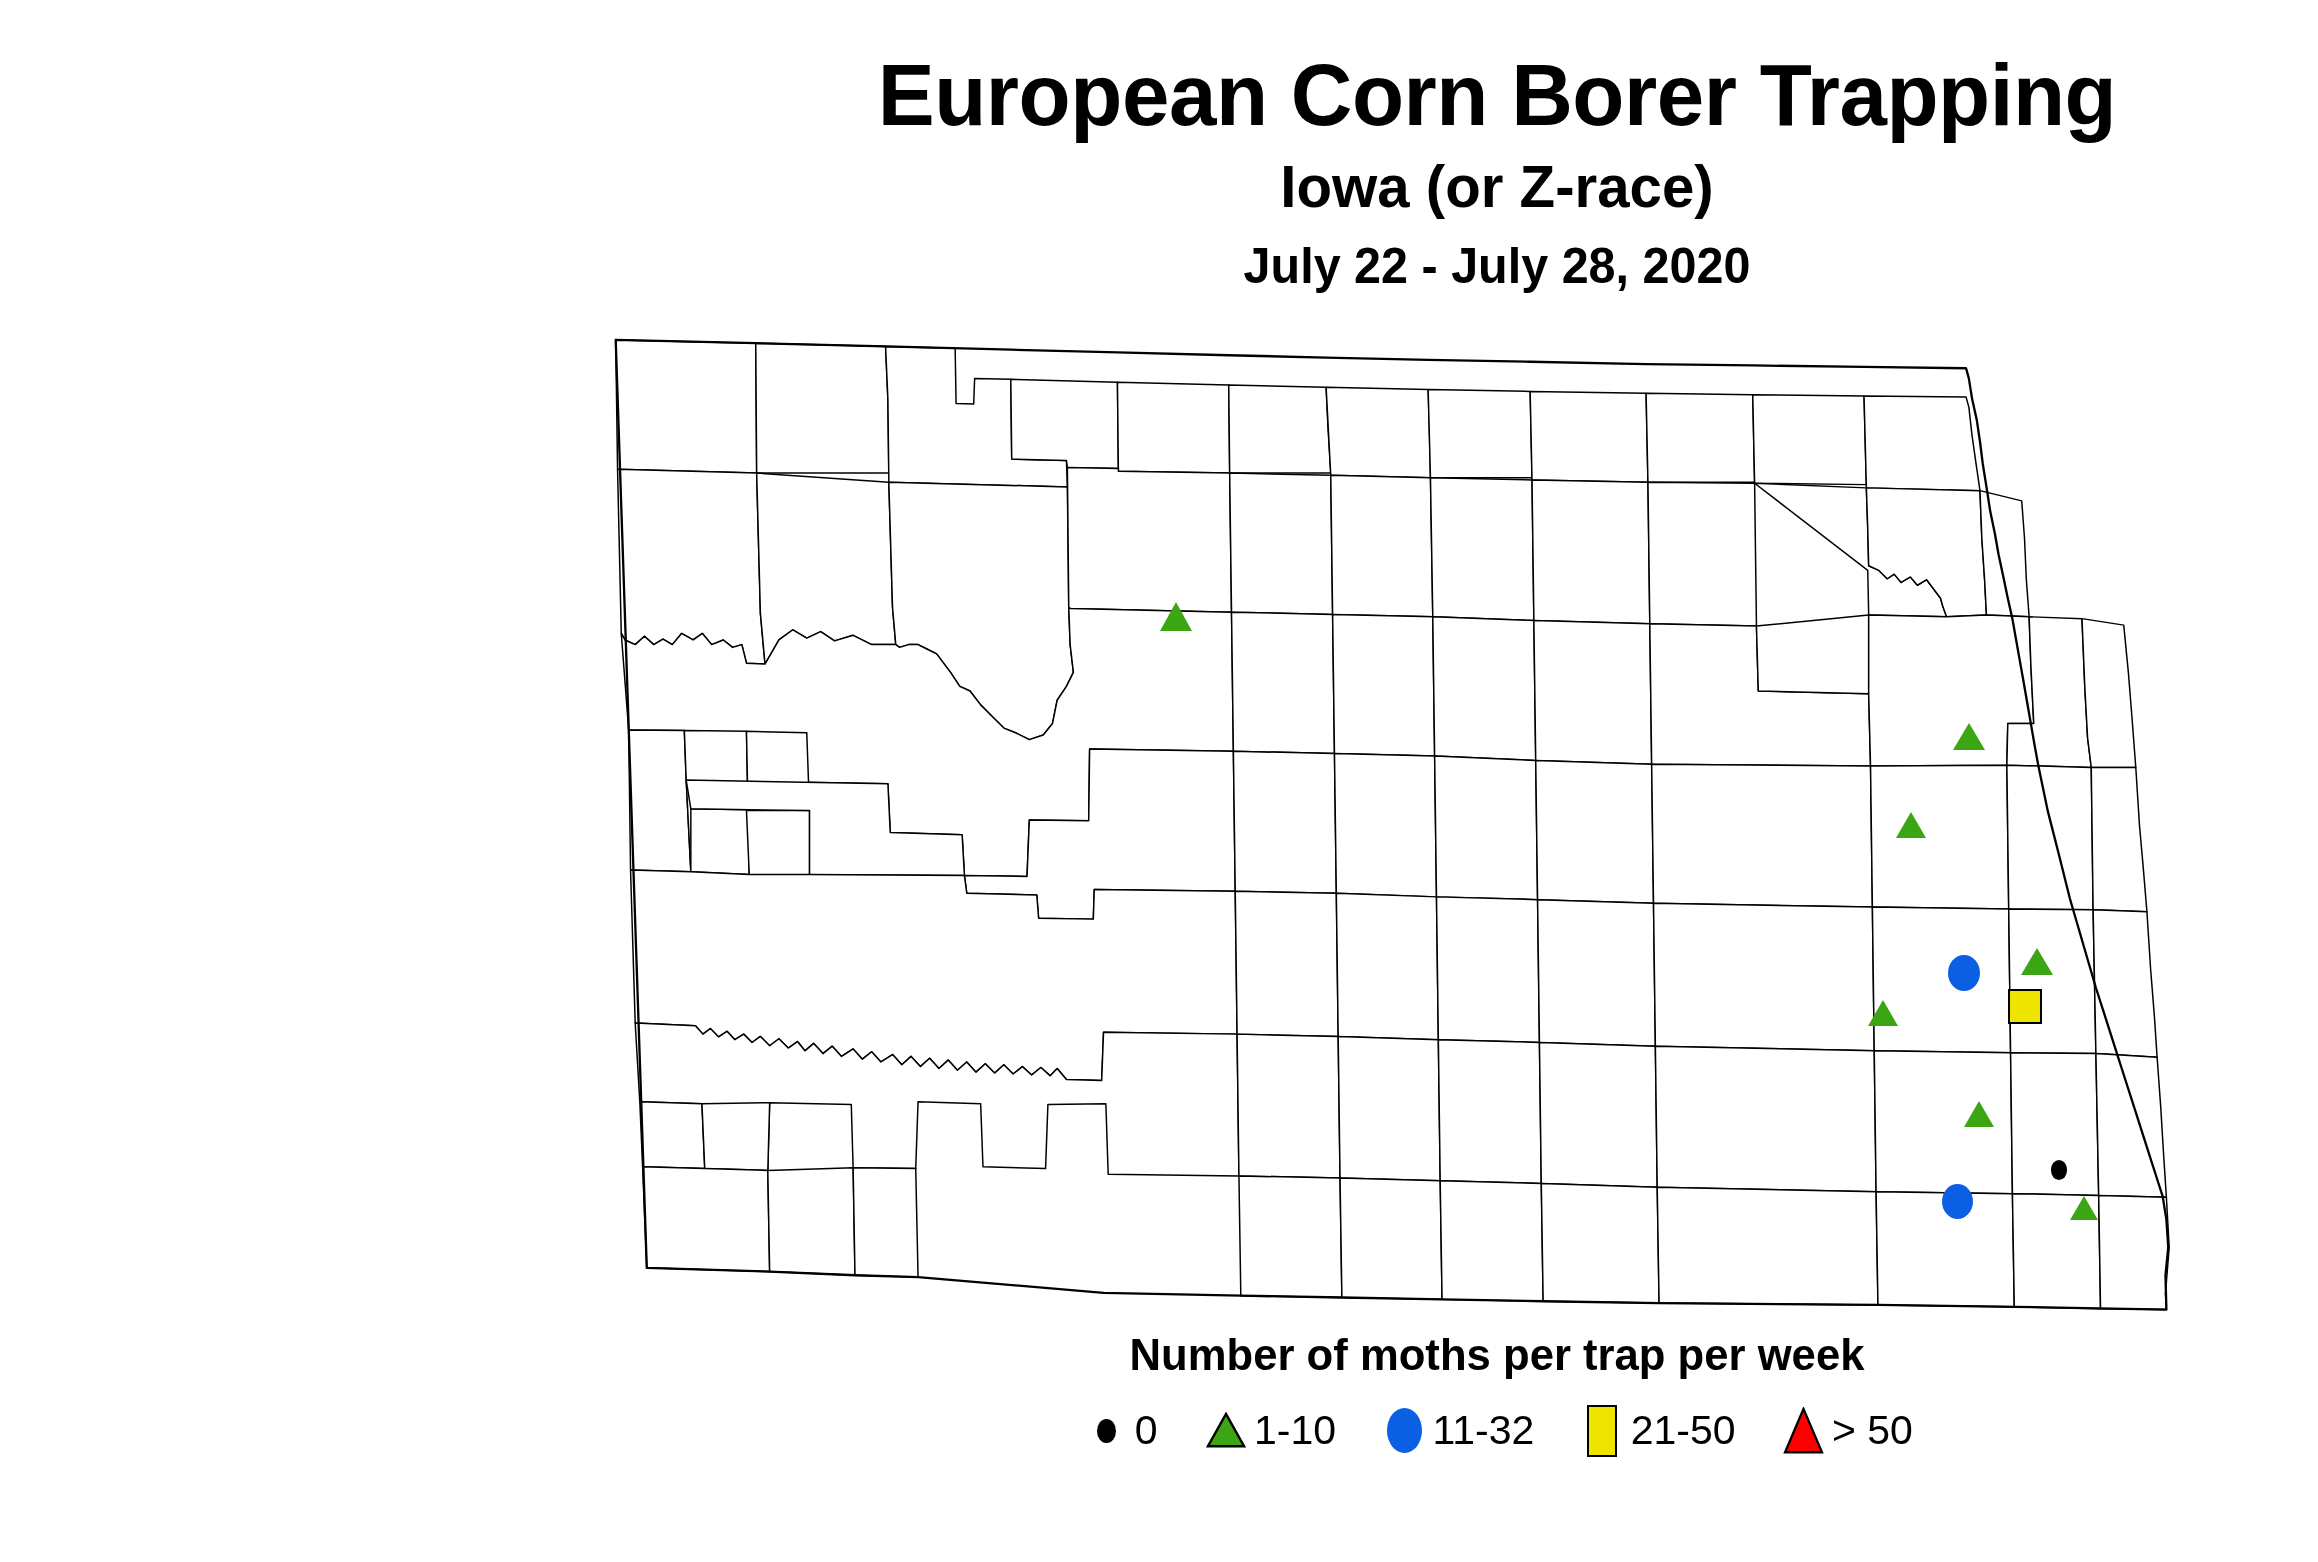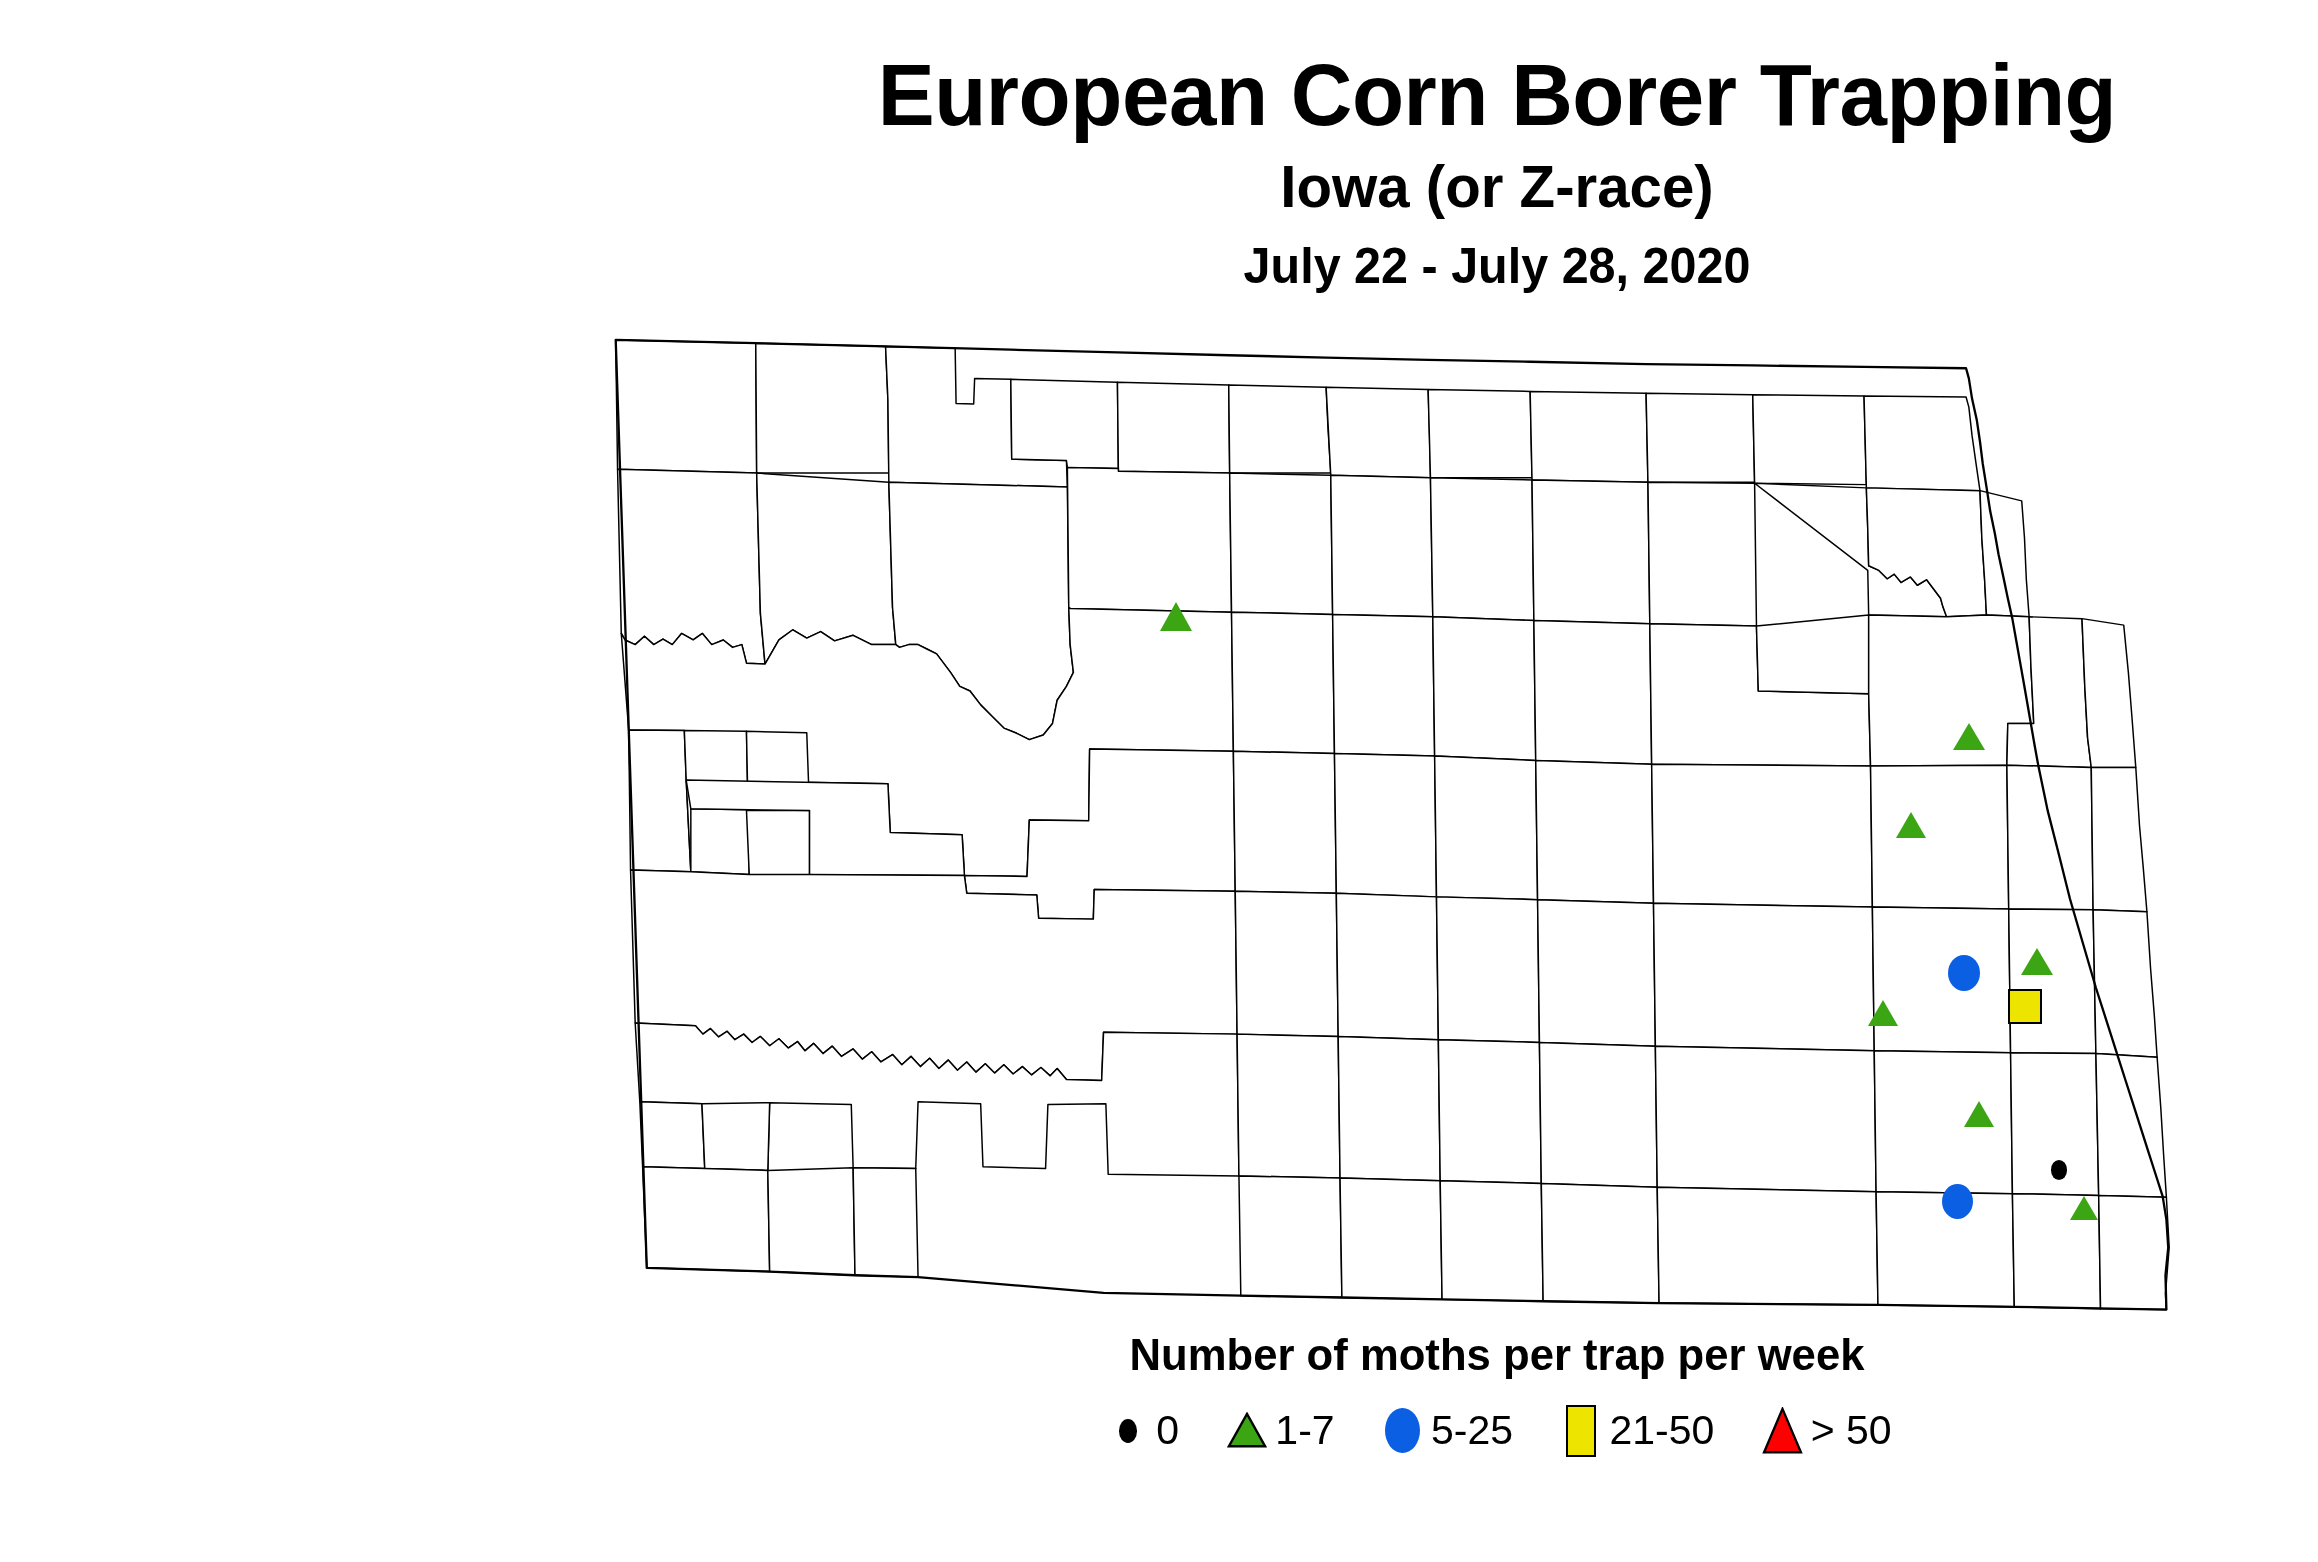--- a/index.html
+++ b/index.html
@@ -204,28 +204,28 @@
       </span>
       <span class="leg-lab">0</span>
     </div>
 
     <div class="leg-item">
       <span class="leg-sym">
         <svg width="40" height="37" viewBox="0 0 86 80">
             <polygon points="43,4 82,74 4,74" fill="#3BA513" stroke="#000" stroke-width="5"></polygon>
           </svg>
       </span>
-      <span class="leg-lab">1-7</span>
+      <span class="leg-lab">1-10</span>
     </div>
 
     <div class="leg-item">
       <span class="leg-sym">
         <span class="sym-cir" style="background:#0B5FE3;"></span>
       </span>
-      <span class="leg-lab">5-25</span>
+      <span class="leg-lab">11-32</span>
     </div>
 
     <div class="leg-item">
       <span class="leg-sym">
         <span class="sym-sq" style="background:#EDE500;"></span>
       </span>
       <span class="leg-lab">21-50</span>
     </div>
 
     <div class="leg-item">

